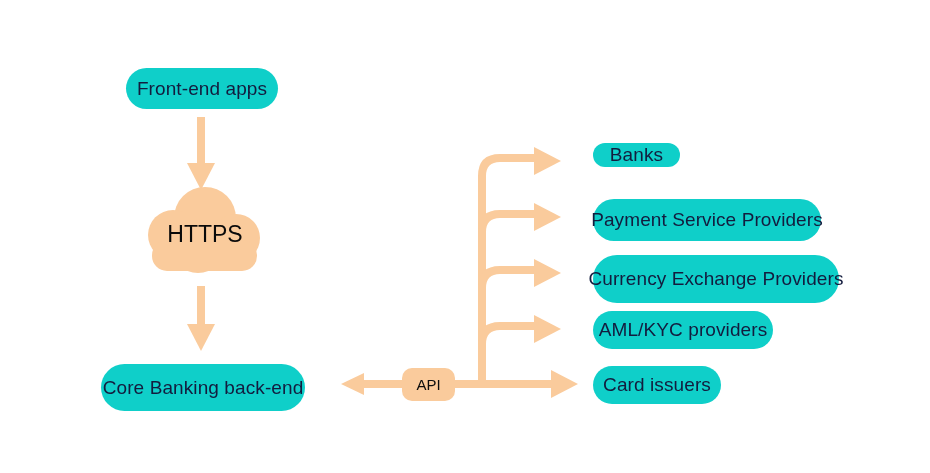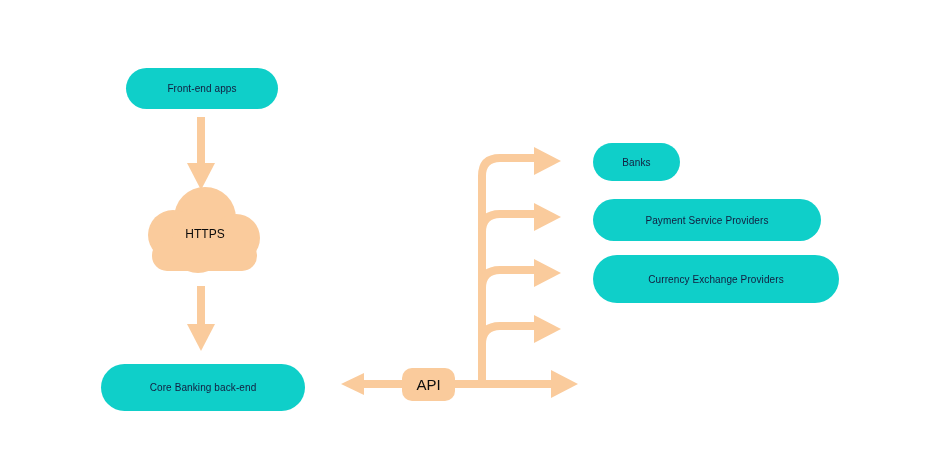--- a/index.html
+++ b/index.html
@@ -22,21 +22,21 @@
     display: flex;
     align-items: center;
     justify-content: center;
     box-sizing: border-box;
   }
   .pill {
     background: #0FCFC9;
     border-radius: 999px;
     color: #131C3E;
     font-family: "Liberation Sans", sans-serif;
-    font-size: 10px;
+    font-size: 19px;
     font-weight: 500;
     letter-spacing: 0.1px;
     white-space: nowrap;
     padding: 0 20px;
   }
   .api-box {
     background: #FACB9C;
     border-radius: 10px;
     color: #0d0d0d;
     font-family: "Liberation Sans", sans-serif;
@@ -48,21 +48,21 @@
   .cloud-label {
     position: absolute;
     left: 146px;
     top: 192px;
     width: 118px;
     height: 84px;
     display: flex;
     align-items: center;
     justify-content: center;
     font-family: "Liberation Sans", sans-serif;
-    font-size: 12px;
+    font-size: 23px;
     color: #0a0a0a;
     z-index: 3;
     pointer-events: none;
   }
   svg.layer {
     position: absolute;
     left: 0;
     top: 0;
     width: 930px;
     height: 473px;
@@ -134,27 +134,33 @@
   </div>
 
   <div class="node pill" style="left:101px; top:364px; width:204px; height:47px;">
     <span>Core Banking back-end</span>
   </div>
 
   <div class="node api-box" style="left:402px; top:368px; width:53px; height:33px;">
     <span>API</span>
   </div>
 
-  <div class="node pill" style="left:593px; top:143px; width:87px; height:38px;">
+  <div class="node pill" style="left:593px; top:143px; width:87px; height:24px;">
     <span>Banks</span>
   </div>
 
   <div class="node pill" style="left:593px; top:199px; width:228px; height:42px;">
     <span>Payment Service Providers</span>
   </div>
 
   <div class="node pill" style="left:593px; top:255px; width:246px; height:48px;">
     <span>Currency Exchange Providers</span>
   </div>
 
+  <div class="node pill" style="left:593px; top:311px; width:180px; height:38px;">
+    <span>AML/KYC providers</span>
+  </div>
 
+  <div class="node pill" style="left:593px; top:366px; width:128px; height:38px;">
+    <span>Card issuers</span>
+  </div>
 
 </div>
 
 </body></html>

